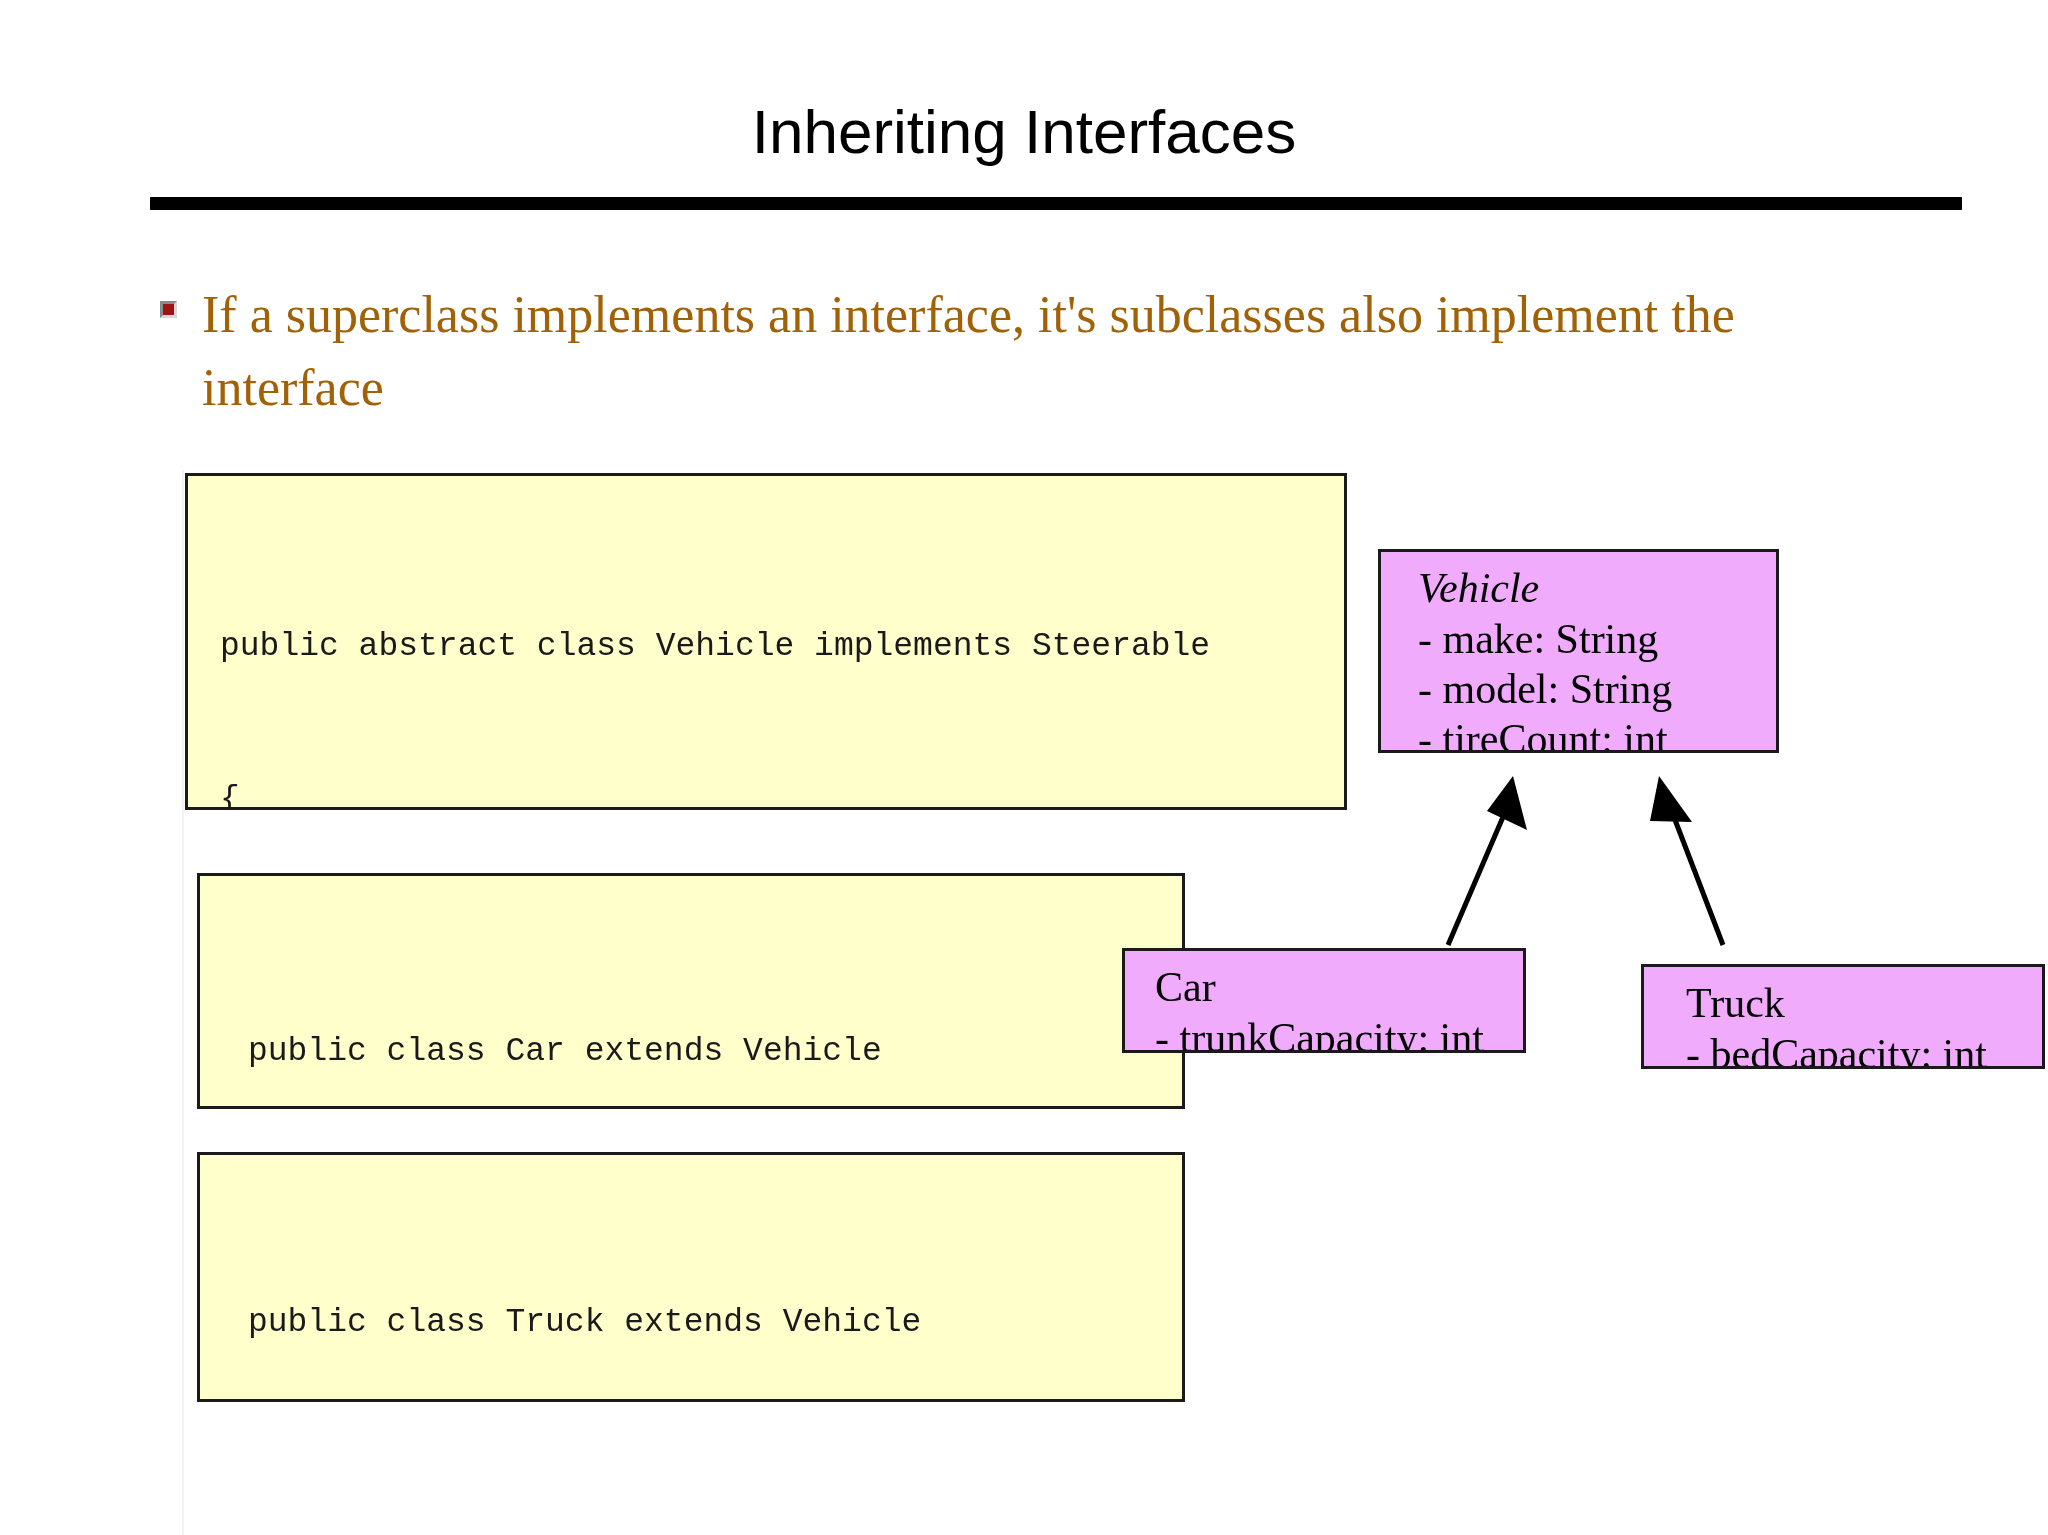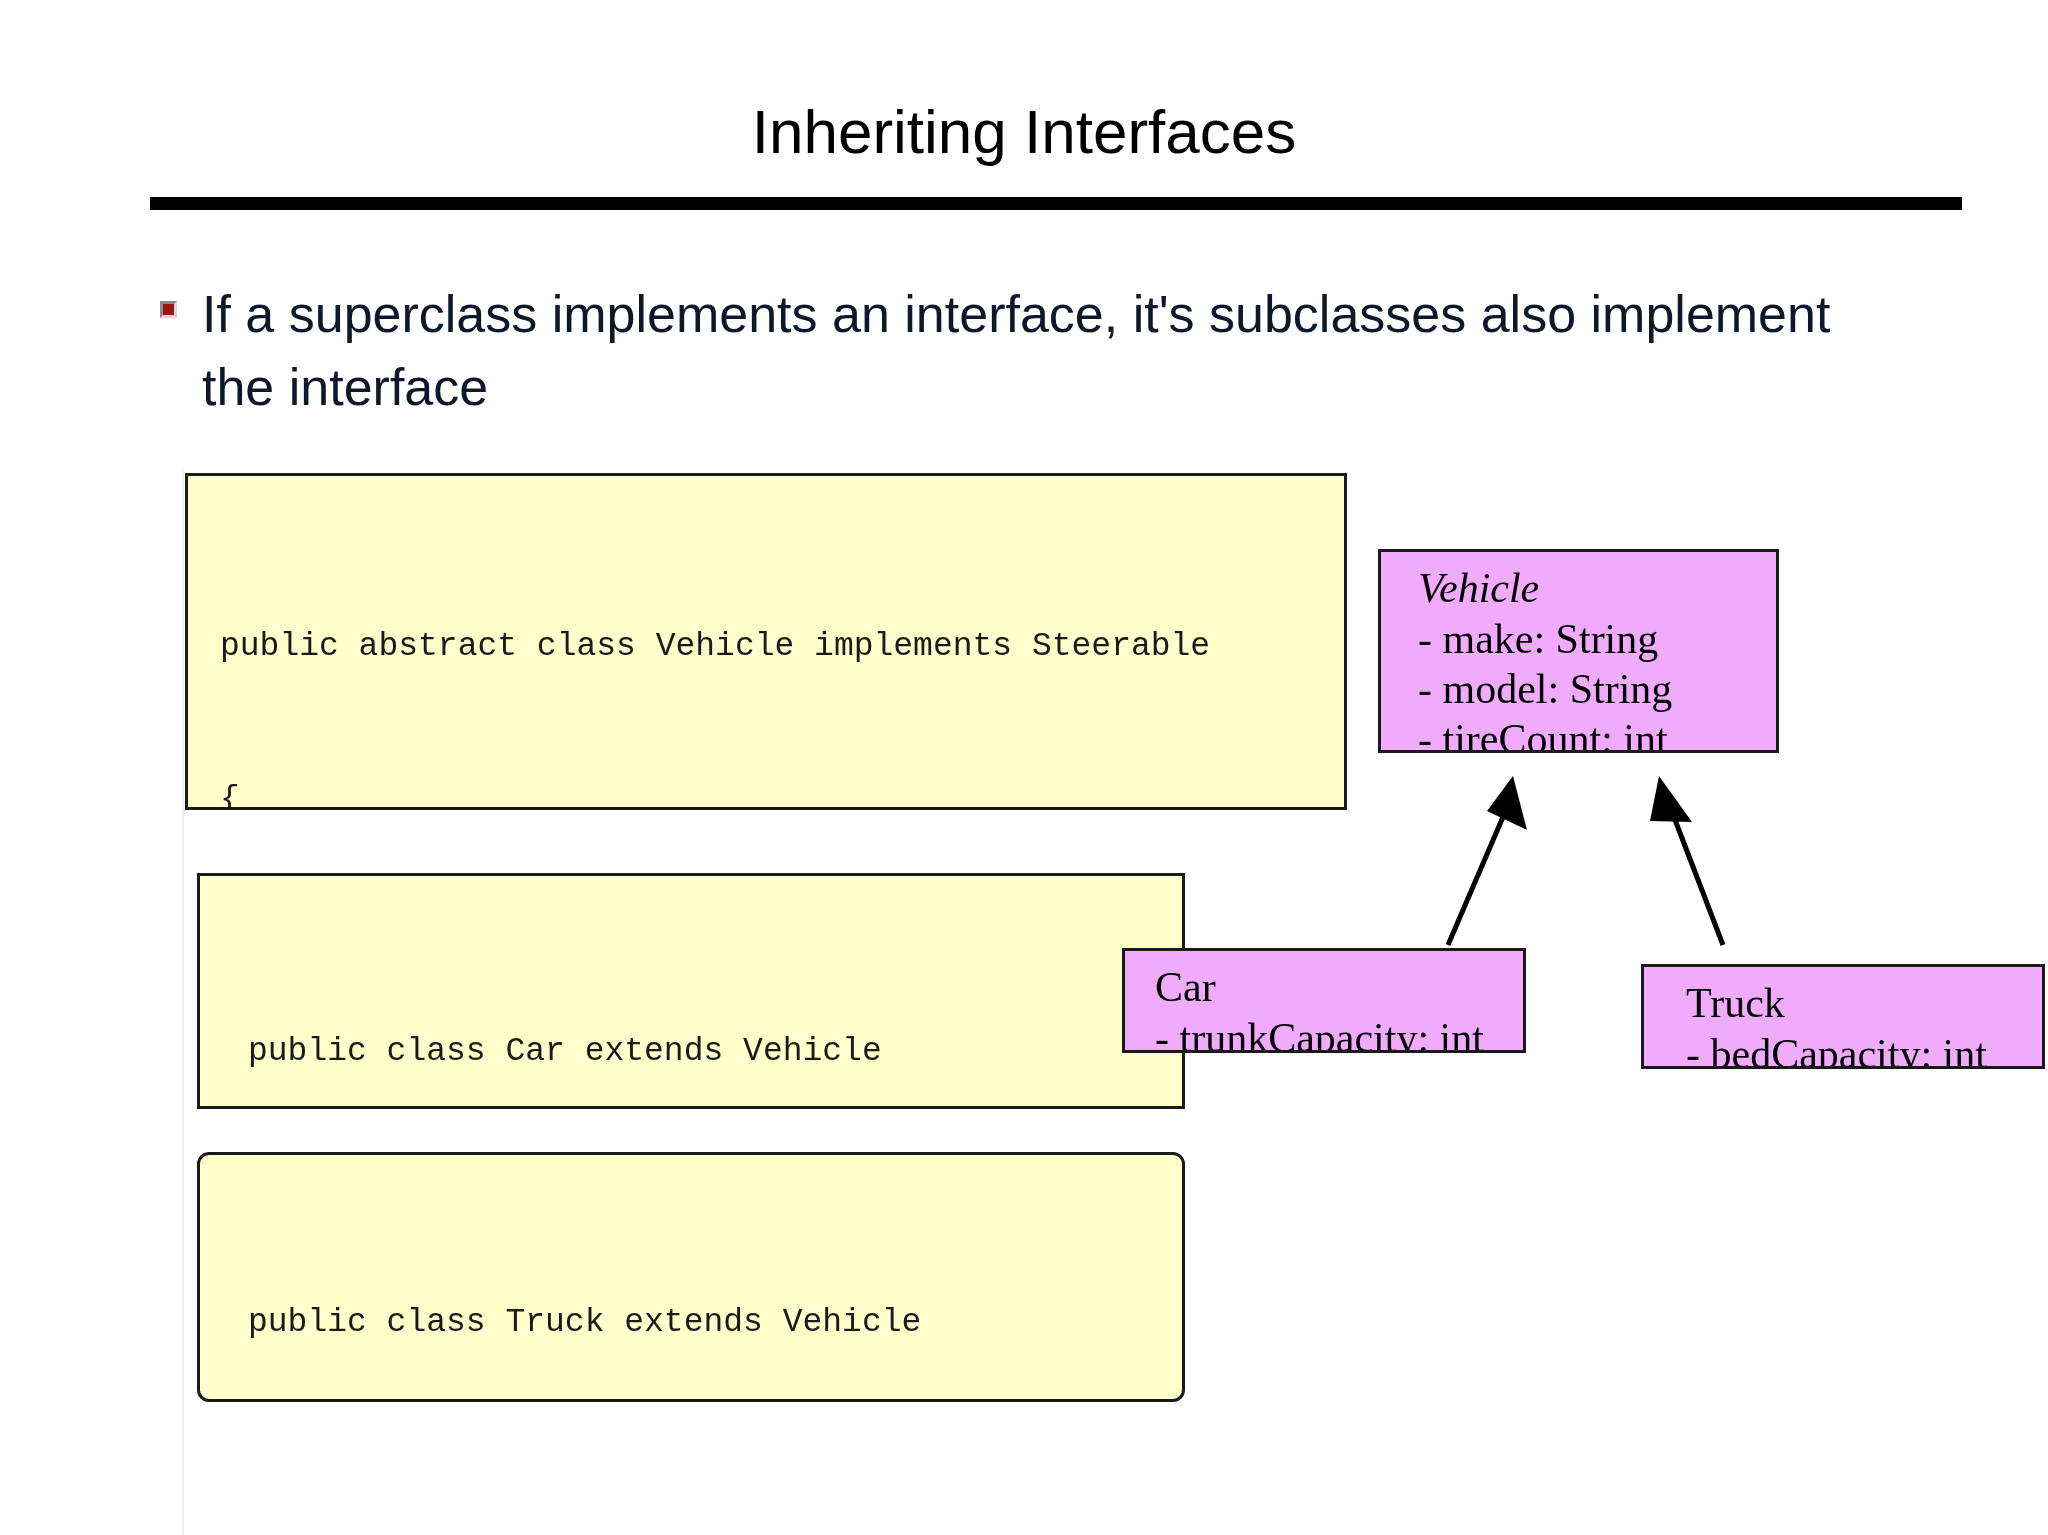--- a/index.html
+++ b/index.html
@@ -59,24 +59,24 @@
     border-left: 3px solid #8a8a8a;
     border-right: 3px solid #d8d8d8;
     border-bottom: 3px solid #d8d8d8;
     box-sizing: border-box;
   }
   #bullet-text {
     position: absolute;
     left: 47px;
     top: 0px;
     width: 1700px;
-    font-family: Liberation Sans, sans-serif;
+    font-family: Liberation Serif, serif;
     font-size: 52px;
     line-height: 73px;
-    color: #0f172a;
+    color: #a16207;
   }
 
   
   #content-guide-line {
     position: absolute;
     left: 182px;
     top: 470px;
     width: 2px;
     height: 1065px;
     background: #f2f2f2;
@@ -108,21 +108,20 @@
     width: 988px;
     height: 236px;
     padding: 48px 0 0 48px;
   }
   #code-box-truck {
     left: 197px;
     top: 1152px;
     width: 988px;
     height: 250px;
     padding: 40px 0 0 48px;
-    border-radius: 12px;
   }
   .code-line {
     display: block;
     white-space: pre;
   }
 
   
   .uml-box {
     position: absolute;
     background: #f0abfc;

